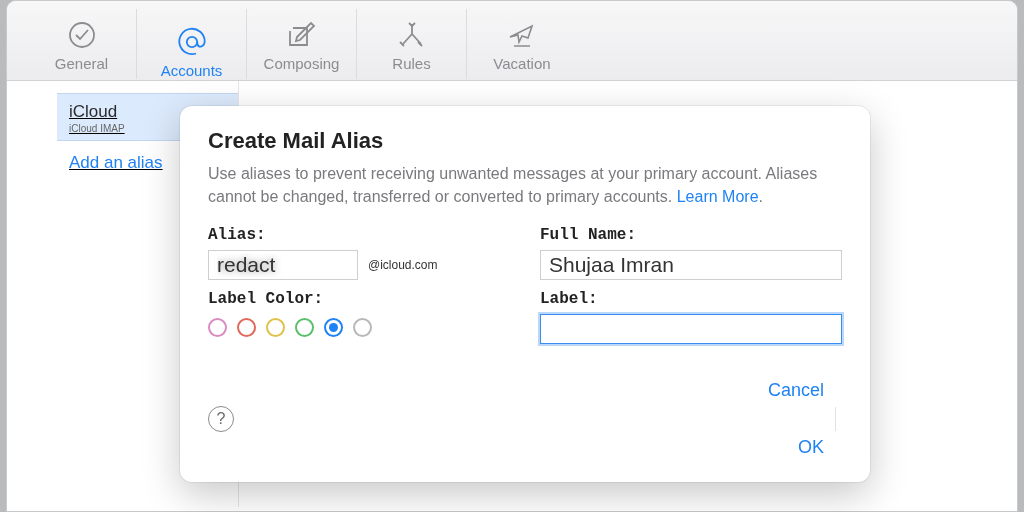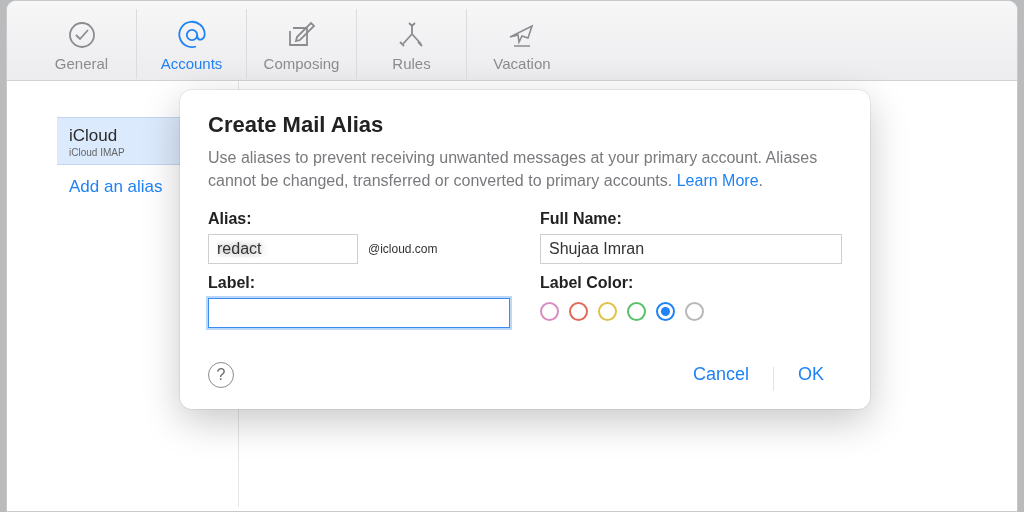--- a/index.html
+++ b/index.html
@@ -37,61 +37,62 @@
       align-items: center;
       justify-content: flex-start;
       width: 110px;
       padding-top: 10px;
       color: #8c8c90;
       cursor: pointer;
       border-right: 1px solid #dcdcde;
       height: 70px;
     }
     .tool-item:last-of-type { border-right: none; }
-    .tool-item.active { color: #1f82f5; }
+    .tool-item.active { color: #1f82f5; justify-content: flex-end; }
     .tool-item .icon-wrap {
       height: 32px;
       display: flex;
       align-items: center;
       justify-content: center;
     }
     .tool-item .label {
       font-size: 15px;
       margin-top: 4px;
     }
     .content {
       display: flex;
       height: calc(100% - 84px);
       background: #fff;
     }
     .sidebar {
       width: 182px;
       border-right: 1px solid #e6e6e8;
       background: #fff;
-      padding-top: 36px;
+      padding-top: 12px;
       margin-left: 50px;
+      text-decoration: underline;
     }
     .account-row {
       padding: 8px 12px 6px 12px;
       background: #dbeafc;
       border-top: 1px solid #c3d6ee;
       border-bottom: 1px solid #c3d6ee;
     }
     .account-name { font-size: 17px; color: #2b2b2d; }
     .account-sub { font-size: 10px; color: #666; margin-top: 1px; }
     .add-alias {
       padding: 12px 12px;
       color: #1f82f5;
       font-size: 17px;
       cursor: pointer;
     }
 
     .dialog {
       position: absolute;
-      top: 90px;
+      top: 106px;
       left: 180px;
       width: 690px;
       background: #fff;
       border-radius: 12px;
       box-shadow: 0 12px 38px rgba(0,0,0,0.22), 0 0 0 1px rgba(0,0,0,0.06);
       padding: 22px 28px 18px 28px;
     }
     .dialog-title {
       font-size: 22px;
       font-weight: 600;
@@ -109,30 +110,31 @@
       display: grid;
       grid-template-columns: 1fr 1fr;
       column-gap: 30px;
       row-gap: 10px;
     }
     .field-label {
       font-size: 16px;
       font-weight: 600;
       color: #222;
       margin-bottom: 6px;
+      font-family: Liberation Mono, monospace;
     }
     .alias-row {
       display: flex;
       align-items: center;
     }
     input.text {
       height: 30px;
       border: 1px solid #cfcfd2;
       padding: 0 8px;
-      font-size: 16px;
+      font-size: 21px;
       width: 100%;
       outline: none;
       background: #fff;
       color: #333;
     }
     input.text.focused {
       border: 1px solid #3b8cf2;
       box-shadow: 0 0 0 2px rgba(59,140,242,0.35);
     }
     .alias-row input.text { flex: 0 0 150px; }
@@ -167,20 +169,21 @@
       border: 1.5px solid #8c8c90;
       border-radius: 50%;
       display: flex; align-items: center; justify-content: center;
       color: #6c6c70; font-size: 16px; font-weight: 500;
       cursor: pointer;
     }
     .footer-actions {
       margin-left: auto;
       display: flex;
       align-items: flex-end;
+      flex-direction: column;
     }
     .btn {
       font-size: 18px;
       padding: 6px 18px;
       color: #1f82f5;
       cursor: pointer;
       background: transparent;
       border: none;
     }
     .btn.primary { font-weight: 400; }
@@ -265,38 +268,38 @@
     <div>
       <div class="field-label">Alias:</div>
       <div class="alias-row">
         <input class="text blurred" type="text" value="redact" style="">
         <span class="domain-suffix">@icloud.com</span>
       </div>
     </div>
     <div>
       <div class="field-label">Full Name:</div>
       <input class="text" type="text" value="Shujaa Imran" style="">
-    </div>
-    <div>
-      <div class="field-label">Label:</div>
-      <input class="text focused" type="text" value="" style="">
     </div>
     <div>
       <div class="field-label">Label Color:</div>
       <div class="color-row" id="color-row">
           <div class="color-swatch" style="border: 2px solid rgb(217, 140, 192);"></div>
           <div class="color-swatch" style="border: 2px solid rgb(224, 106, 90);"></div>
           <div class="color-swatch" style="border: 2px solid rgb(224, 194, 74);"></div>
           <div class="color-swatch" style="border: 2px solid rgb(91, 192, 106);"></div>
           <div class="color-swatch selected" style="border: 2px solid rgb(31, 130, 245);">
             <div class="inner" style="background: rgb(31, 130, 245);"></div>
           </div>
           <div class="color-swatch" style="border: 2px solid rgb(184, 184, 187);"></div>
         </div>
     </div>
+    <div>
+      <div class="field-label">Label:</div>
+      <input class="text focused" type="text" value="" style="">
+    </div>
   </div>
 
   <div class="dialog-footer">
     <div class="help-btn">
       <span>?</span>
     </div>
     <div class="footer-actions">
       <button class="btn">Cancel</button>
       <div class="sep"></div>
       <button class="btn primary">OK</button>

